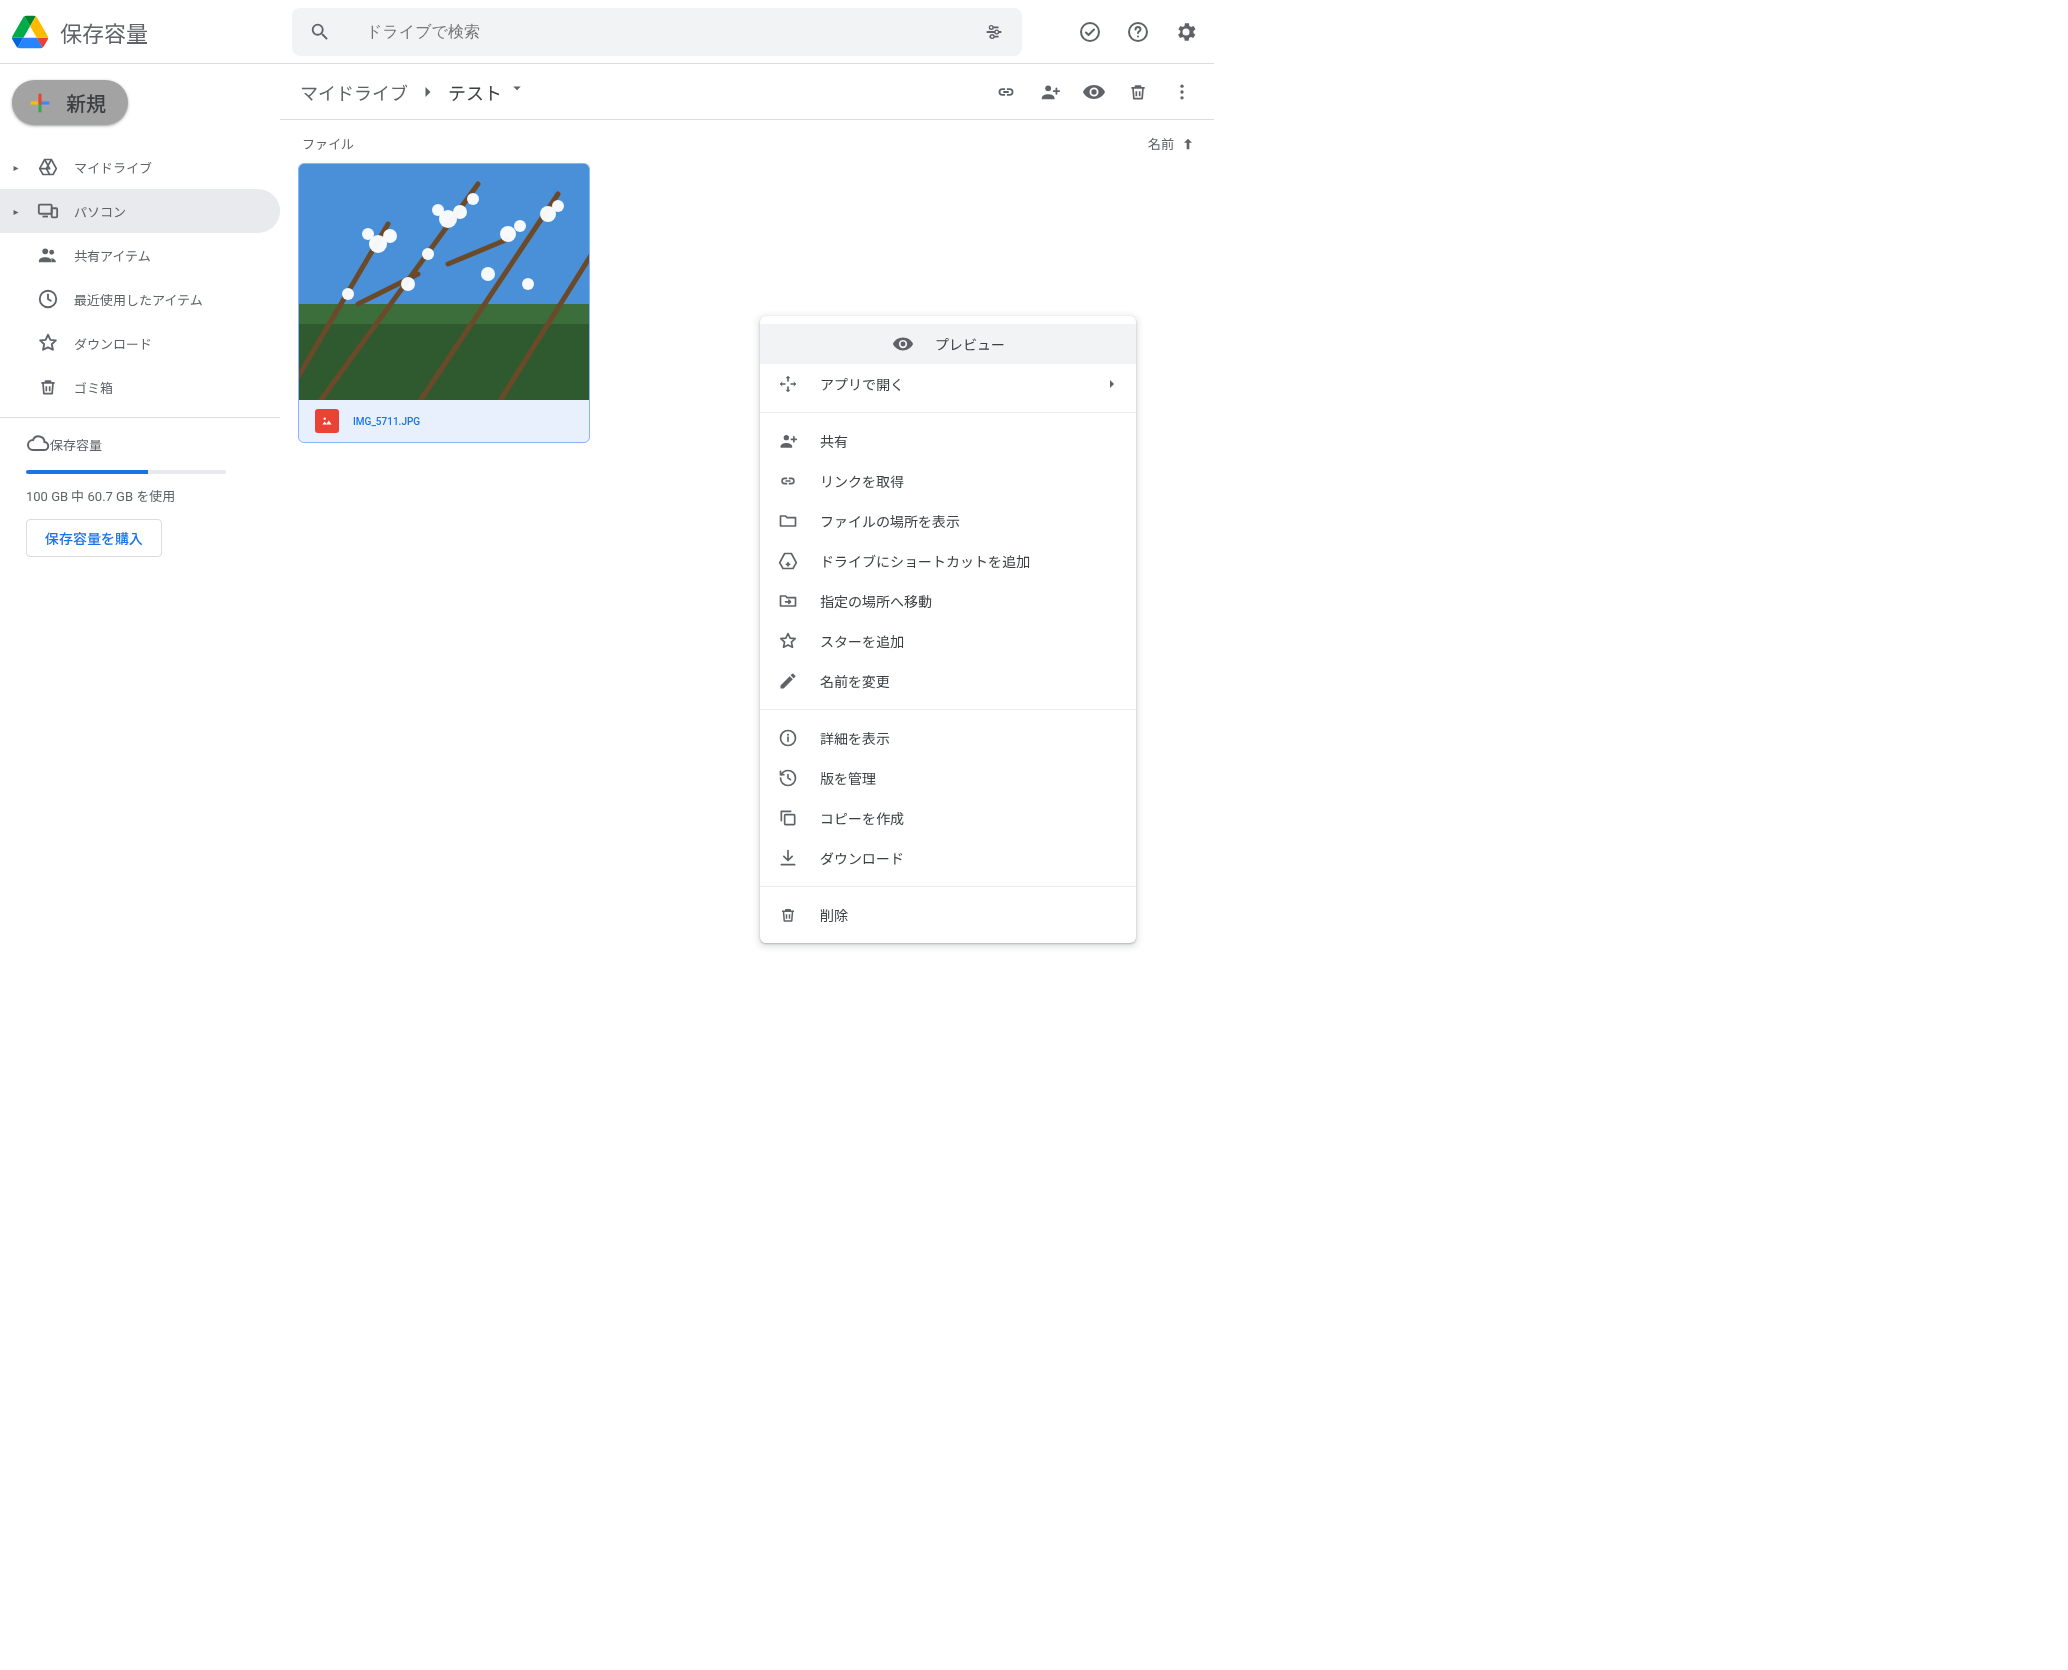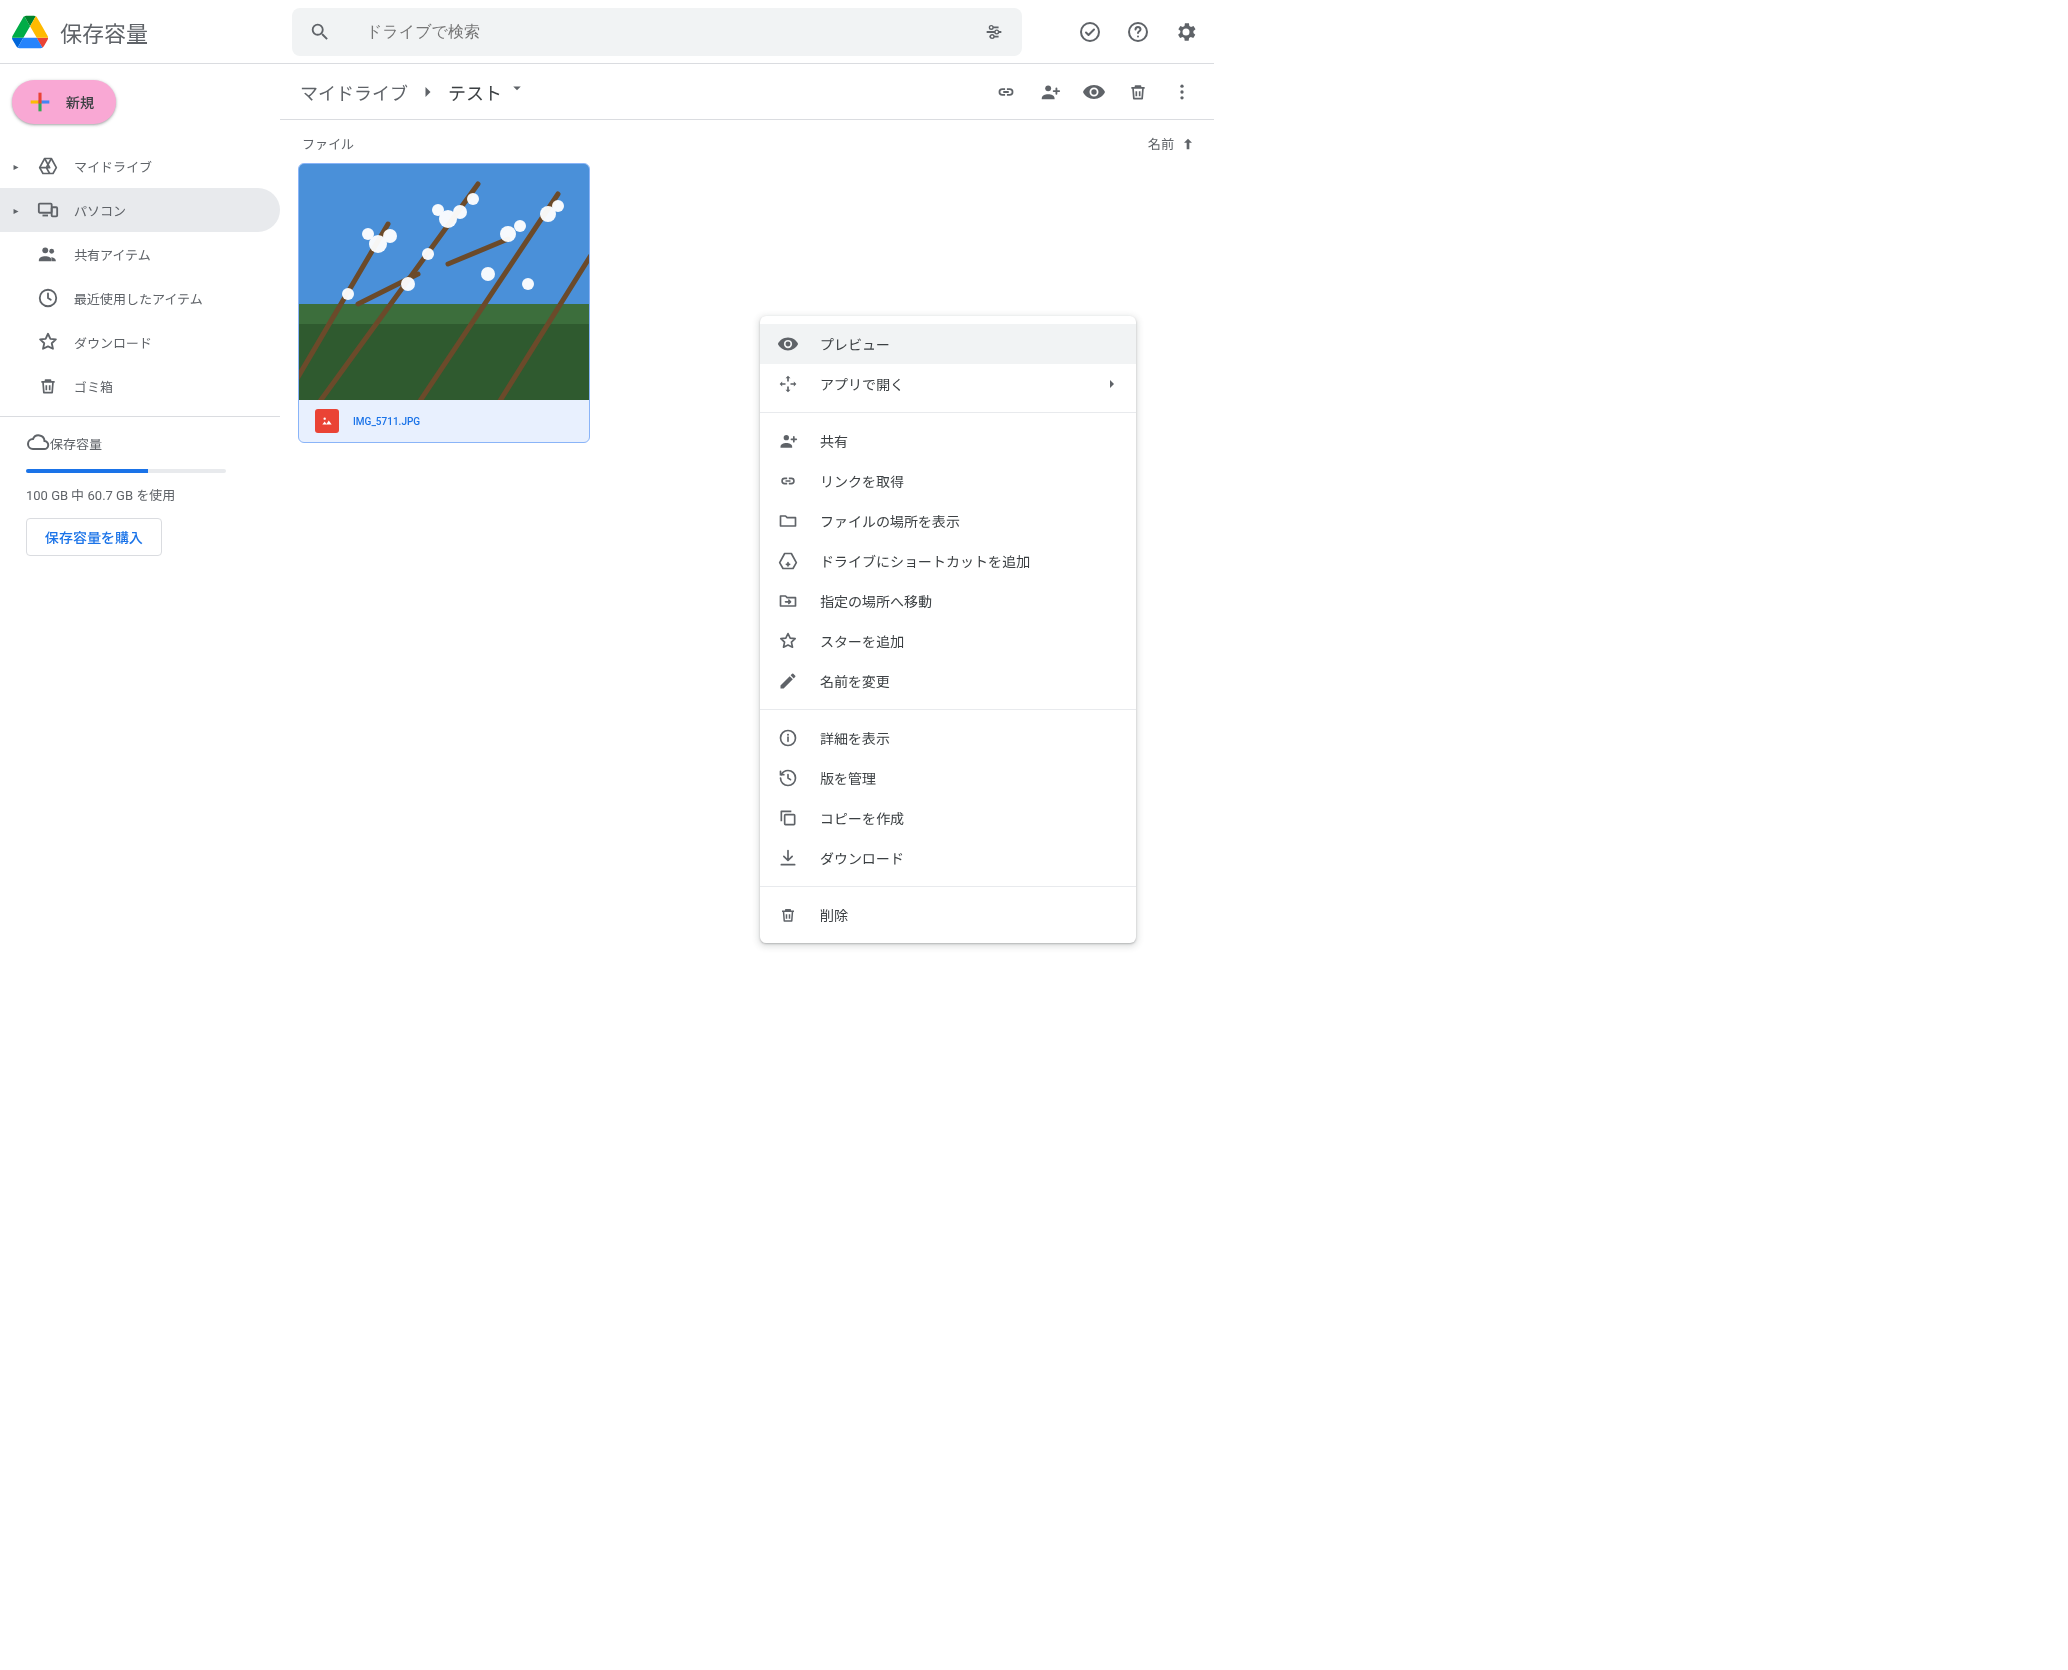--- a/index.html
+++ b/index.html
@@ -27,23 +27,23 @@
   .header-actions { display: flex; align-items: center; gap: 8px; margin-left: 24px; }
   .icon-btn { width: 40px; height: 40px; border-radius: 50%; display: flex; align-items: center; justify-content: center; cursor: pointer; color: #5f6368; }
 
   
   .content { display: flex; height: calc(100% - 64px); }
   .sidebar { width: 280px; padding-top: 8px; }
   .main { flex: 1; position: relative; }
 
   .new-btn {
     display: inline-flex; align-items: center; gap: 12px; margin: 8px 0 12px 12px;
-    padding: 8px 22px 8px 14px; border-radius: 28px; background: #f9a8d4;
+    padding: 8px 22px 8px 14px; border-radius: 28px; background: #a3a3a3;
     box-shadow: 0 1px 2px rgba(60,64,67,.3), 0 1px 3px 1px rgba(60,64,67,.15);
-    cursor: pointer; font-size: 14px; color: #3c4043; font-weight: 500;
+    cursor: pointer; font-size: 20px; color: #3c4043; font-weight: 500;
   }
 
   .nav { list-style: none; margin: 8px 0 0 0; padding: 0; }
   .nav-item {
     display: flex; align-items: center; height: 44px; padding: 0 16px 0 10px;
     border-radius: 0 22px 22px 0; cursor: pointer; font-size: 13px; color: #5f6368;
     gap: 14px;
   }
   .nav-item .arrow { width: 12px; display: flex; align-items: center; justify-content: center; font-size: 10px; color: #5f6368; }
   .nav-item .nav-icon { width: 24px; height: 24px; display: flex; align-items: center; justify-content: center; color: #5f6368; }
@@ -89,21 +89,21 @@
     position: absolute; left: 480px; top: 252px; width: 376px; background:#fff; border-radius: 6px;
     box-shadow: 0 2px 6px 2px rgba(60,64,67,.15), 0 1px 2px rgba(60,64,67,.3);
     padding: 8px 0; z-index: 50;
   }
   .ctx-item {
     display:flex; align-items:center; height: 40px; padding: 0 16px; gap: 20px; cursor:pointer;
     font-size: 14px; color:#3c4043;
   }
   .ctx-item .ci-icon { width:24px; height:24px; display:flex; align-items:center; justify-content:center; color:#5f6368;}
   .ctx-item .ci-caret { margin-left:auto; color:#5f6368; font-size:12px;}
-  .ctx-item.hover { background:#f1f3f4; }
+  .ctx-item.hover { background:#f1f3f4;justify-content:center; }
   .ctx-divider { border:none; border-top:1px solid #e8eaed; margin:8px 0;}
 
   svg { display:block; }
 </style>
 </head>
 <body>
 
 <div class="header">
   <div class="brand">
     <span>

